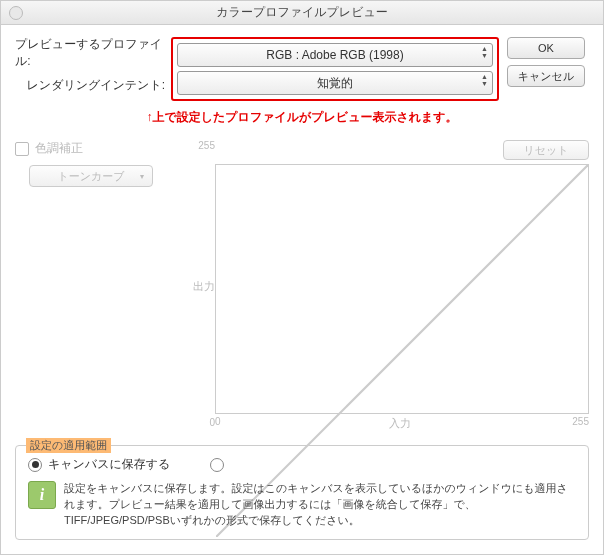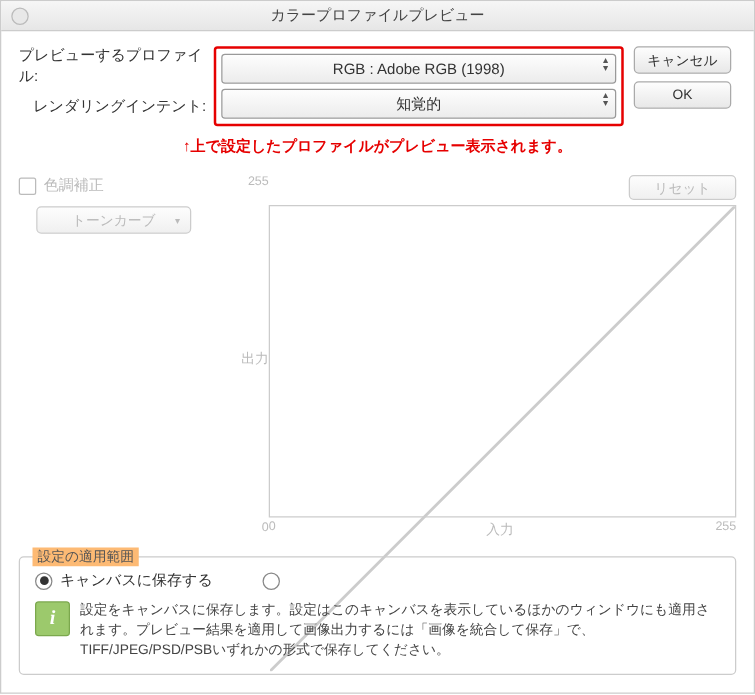--- a/index.html
+++ b/index.html
@@ -85,22 +85,22 @@
                 <div class="combo">
                   <span>知覚的</span>
                   <span class="stepper">▲<br>▼</span>
                 </div>
               </div>
             </div>
           </div>
         </div>
       </div>
       <div class="top-right">
+        <div class="btn">OK</div>
         <div class="btn">キャンセル</div>
-        <div class="btn">OK</div>
       </div>
     </div>
 
     <div class="hint-text">↑上で設定したプロファイルがプレビュー表示されます。</div>
 
     <div class="curve-section">
       <div class="curve-left">
         <div class="chk-row">
           <div class="chk"></div>
           <span>色調補正</span>

